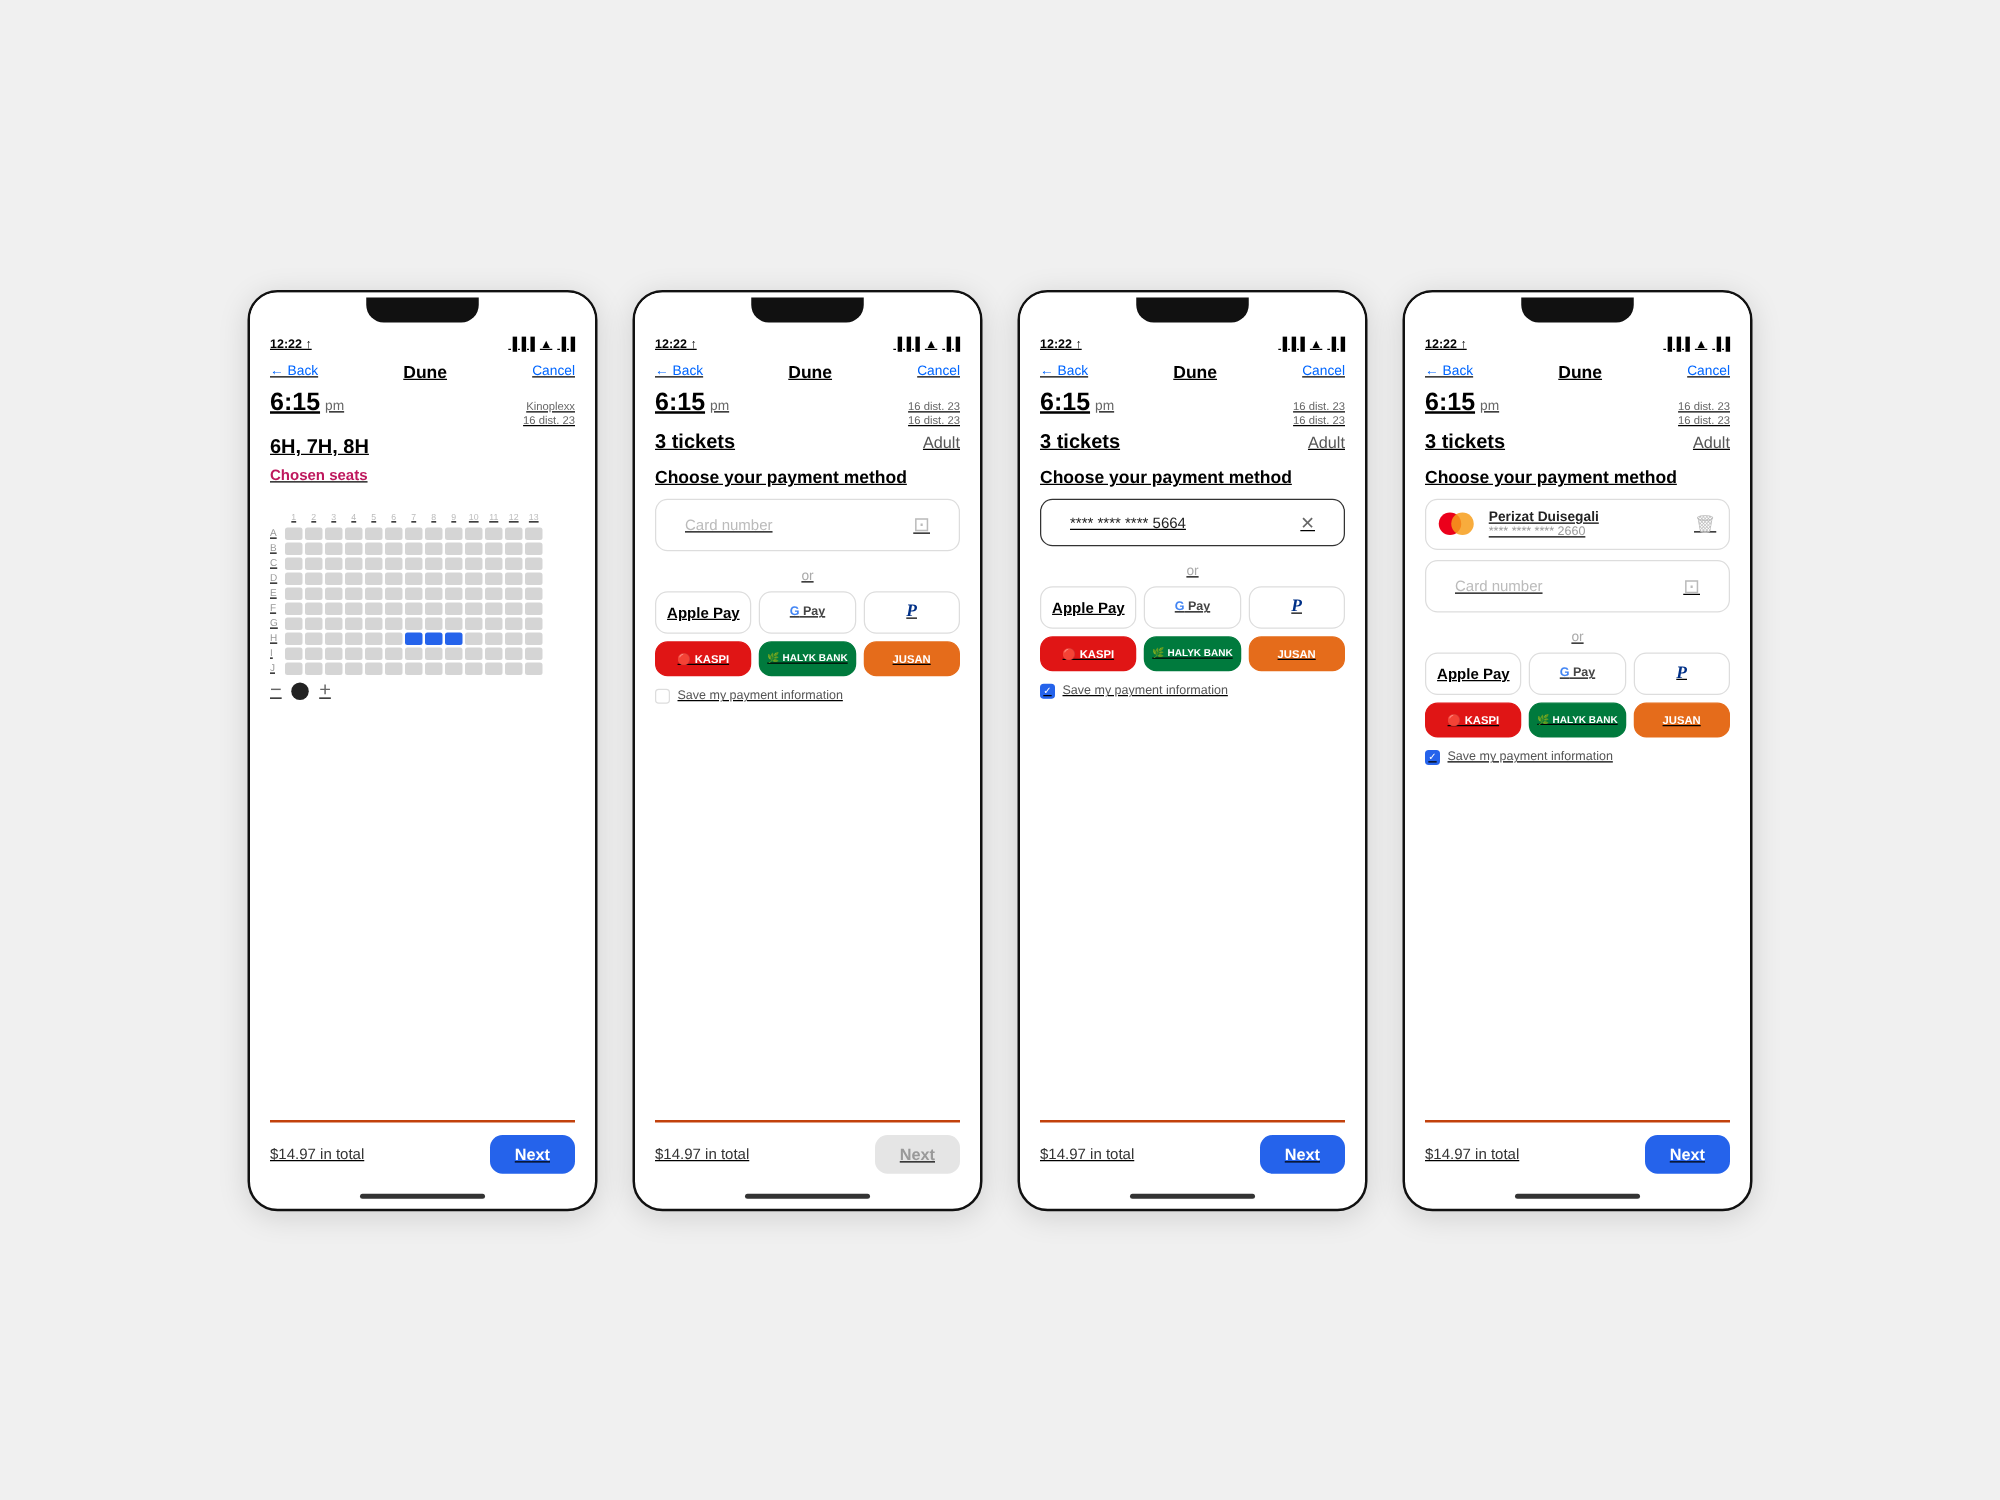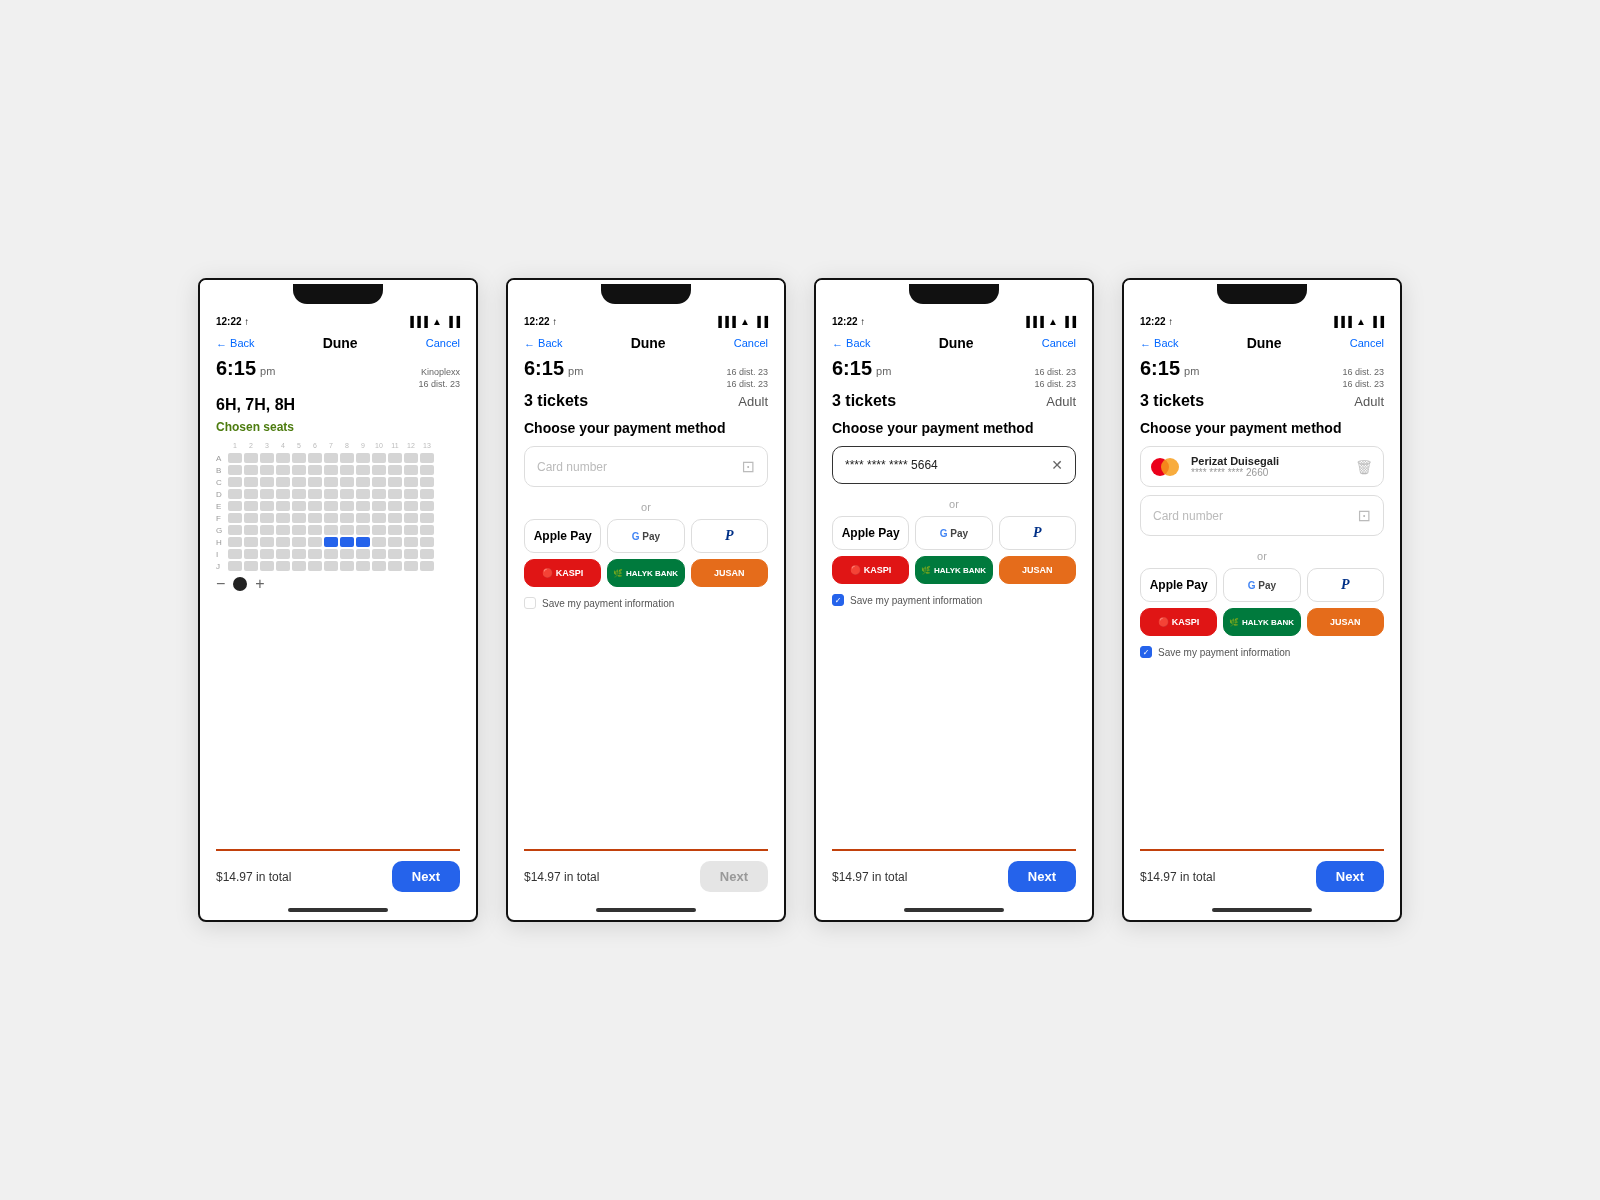--- a/index.html
+++ b/index.html
@@ -12,29 +12,30 @@
       font-family: -apple-system, BlinkMacSystemFont, 'Segoe UI', sans-serif;
     }
     .screens-container {
       display: flex;
       gap: 28px;
       padding: 60px 40px;
       align-items: center;
     }
     .phone {
       width: 280px;
-      height: 644px;
+      height: 737px;
       background: #fff;
-      border-radius: 8px;
+      border-radius: 24px;
       border: 2px solid #111;
       box-shadow: 0 4px 24px rgba(0,0,0,0.13);
       overflow: hidden;
       position: relative;
       display: flex;
       flex-direction: column;
+      text-decoration: underline;
     }
     
     .phone-notch {
       width: 100%;
       height: 34px;
       background: #fff;
       display: flex;
       align-items: flex-start;
       justify-content: center;
       padding-top: 4px;
@@ -115,22 +116,22 @@
     }
     .section-title {
       font-size: 16px;
       font-weight: 700;
       margin: 4px 0 6px;
     }
     
     .chosen-seats-label {
       font-size: 12px;
       font-weight: 600;
-      margin-bottom: 8px;
-      color: #4d7c0f;
+      margin-bottom: 24px;
+      color: #be185d;
     }
     .seat-map {
       flex: 1;
       overflow: hidden;
     }
     .seat-row {
       display: flex;
       align-items: center;
       margin-bottom: 2px;
     }
@@ -229,21 +230,21 @@
     .payment-section-title {
       font-size: 14px;
       font-weight: 700;
       margin-bottom: 10px;
     }
     .card-input-wrap {
       border: 1.5px solid #ddd;
       border-radius: 10px;
       display: flex;
       align-items: center;
-      padding: 10px 12px;
+      padding: 10px 23px;
       margin-bottom: 8px;
       background: #fff;
     }
     .card-input-wrap.active {
       border-color: #333;
     }
     .card-input-text {
       flex: 1;
       font-size: 12px;
       color: #bbb;

